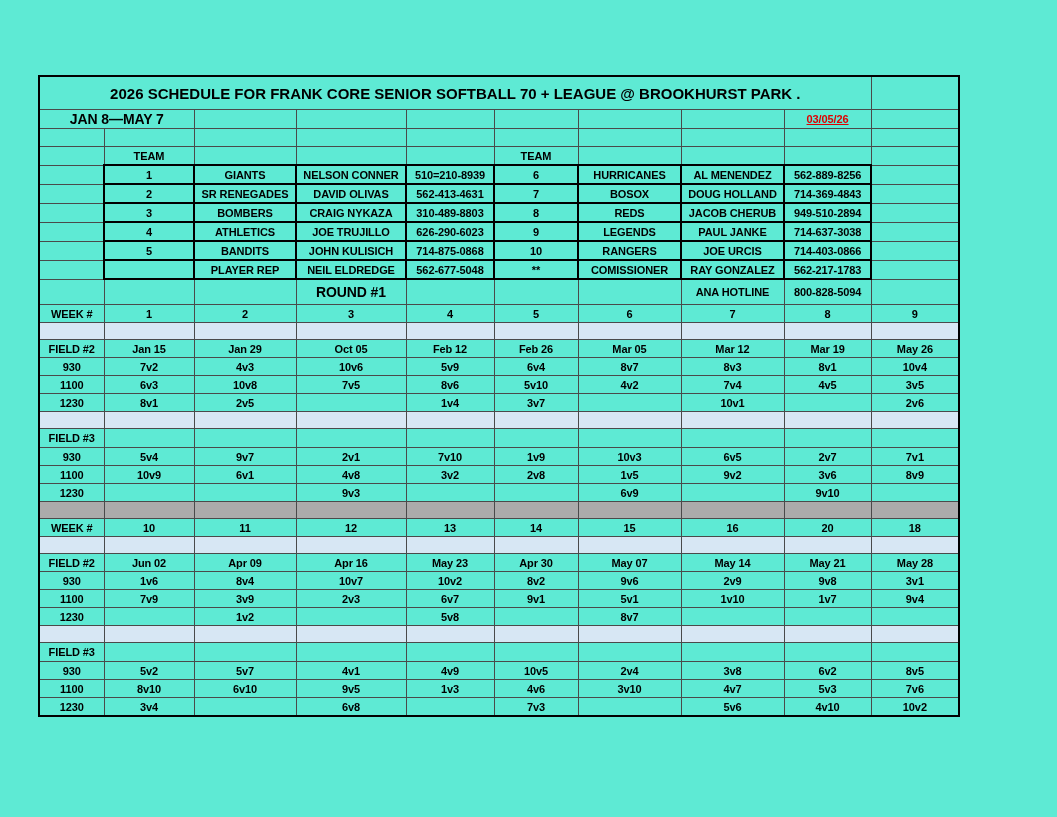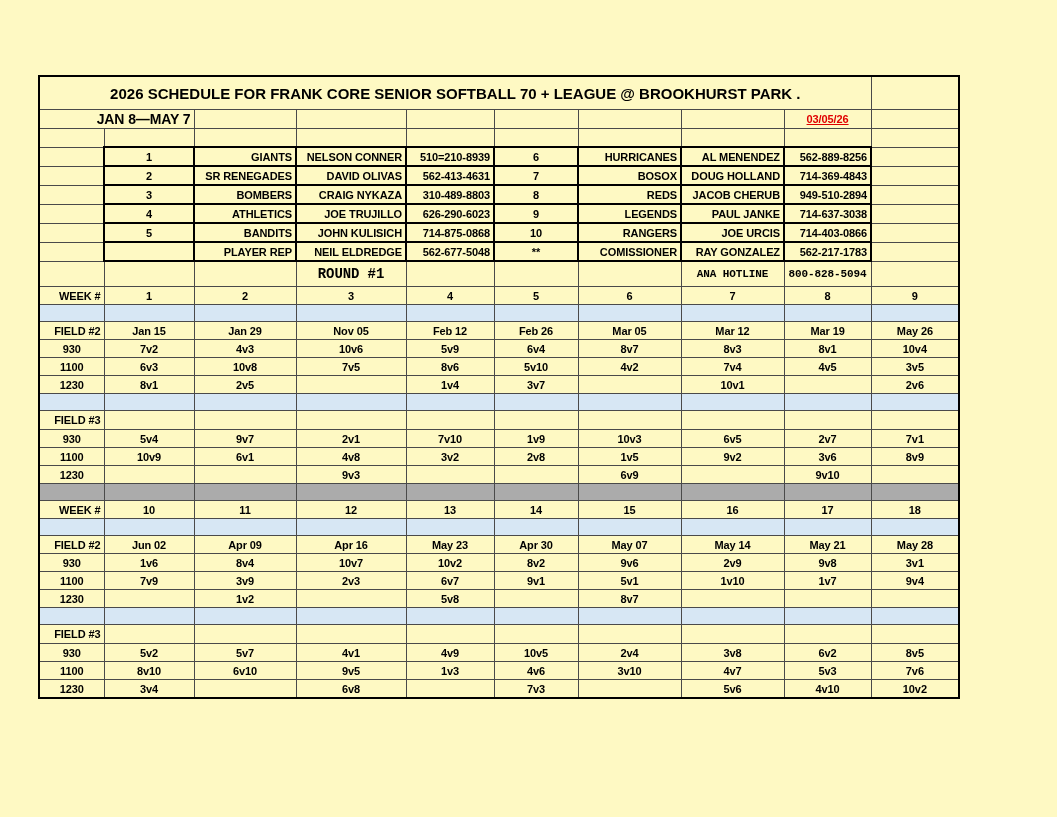--- a/index.html
+++ b/index.html
@@ -1,23 +1,23 @@
 <!DOCTYPE html>
 <html><head>
 <meta charset="utf-8">
 <style>
   html,body{margin:0;padding:0;background:#ffffff;}
-  .page{position:relative;width:1057px;height:817px;background:#fef9c3;
+  .page{position:relative;width:1057px;height:817px;background:#5eead4;
         font-family:"Liberation Sans",sans-serif;font-weight:bold;color:#000;}
   table.sheet{position:absolute;left:38px;top:75px;width:920px;
         border-collapse:collapse;table-layout:fixed;border:2px solid #000;}
   td{border:1px solid #4a4a4a;font-size:11px;padding:0 3px;overflow:hidden;
      white-space:nowrap;letter-spacing:-0.1px;height:inherit;}
   .c{text-align:center;}
-  .l{text-align:right;}
+  .l{text-align:center;}
   .title{font-size:15px;text-align:center;letter-spacing:0;}
   .big{font-size:14px;}
   .round{font-size:14px;text-align:center;}
   .red{color:#e00000;text-decoration:underline;text-align:center;}
   tr.blue td{background:#d7e7f4;}
   tr.gray td{background:#ababab;}
   td.rb{border:2px solid #000;}
 </style>
 </head>
 <body>
@@ -59,20 +59,32 @@
           <td></td>
           <td></td>
           <td></td>
           <td></td>
           <td></td>
           <td></td>
           <td></td>
         </tr>
         <tr style="height: 17px;">
           <td></td>
+          <td class="c">TEAM</td>
+          <td></td>
+          <td></td>
+          <td></td>
+          <td class="c">TEAM</td>
+          <td></td>
+          <td></td>
+          <td></td>
+          <td></td>
+        </tr>
+        <tr style="height: 17px;">
+          <td></td>
           <td class="c rb">1</td>
           <td class="l rb">GIANTS</td>
           <td class="l rb">NELSON CONNER</td>
           <td class="l rb">510=210-8939</td>
           <td class="c rb">6</td>
           <td class="l rb">HURRICANES</td>
           <td class="l rb">AL MENENDEZ</td>
           <td class="l rb">562-889-8256</td>
           <td></td>
         </tr>
@@ -129,21 +141,21 @@
           <td class="c rb"></td>
           <td class="l rb">PLAYER REP</td>
           <td class="l rb">NEIL ELDREDGE</td>
           <td class="l rb">562-677-5048</td>
           <td class="c rb">**</td>
           <td class="l rb">COMISSIONER</td>
           <td class="l rb">RAY GONZALEZ</td>
           <td class="l rb">562-217-1783</td>
           <td></td>
         </tr>
-        <tr style="height: 24px; font-family: Liberation Mono, monospace;">
+        <tr style="height: 24px;">
           <td></td>
           <td></td>
           <td></td>
           <td class="round">ROUND #1</td>
           <td></td>
           <td></td>
           <td></td>
           <td class="c">ANA HOTLINE</td>
           <td class="c">800-828-5094</td>
           <td></td>
@@ -169,21 +181,21 @@
           <td></td>
           <td></td>
           <td></td>
           <td></td>
           <td></td>
         </tr>
         <tr style="height: 17px;">
           <td class="l">FIELD #2</td>
           <td class="c">Jan 15</td>
           <td class="c">Jan 29</td>
-          <td class="c">Nov 05</td>
+          <td class="c">Oct 05</td>
           <td class="c">Feb 12</td>
           <td class="c">Feb 26</td>
           <td class="c">Mar 05</td>
           <td class="c">Mar 12</td>
           <td class="c">Mar 19</td>
           <td class="c">May 26</td>
         </tr>
         <tr style="height: 17px;">
           <td class="c">930</td>
           <td class="c">7v2</td>
@@ -294,21 +306,21 @@
         </tr>
         <tr style="height: 17px;">
           <td class="l">WEEK #</td>
           <td class="c">10</td>
           <td class="c">11</td>
           <td class="c">12</td>
           <td class="c">13</td>
           <td class="c">14</td>
           <td class="c">15</td>
           <td class="c">16</td>
-          <td class="c">17</td>
+          <td class="c">20</td>
           <td class="c">18</td>
         </tr>
         <tr class="blue" style="height: 16px;">
           <td></td>
           <td></td>
           <td></td>
           <td></td>
           <td></td>
           <td></td>
           <td></td>

